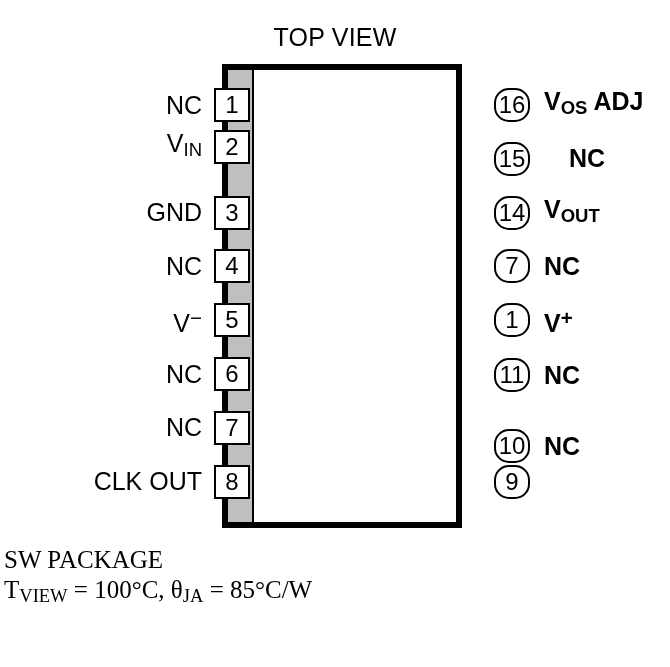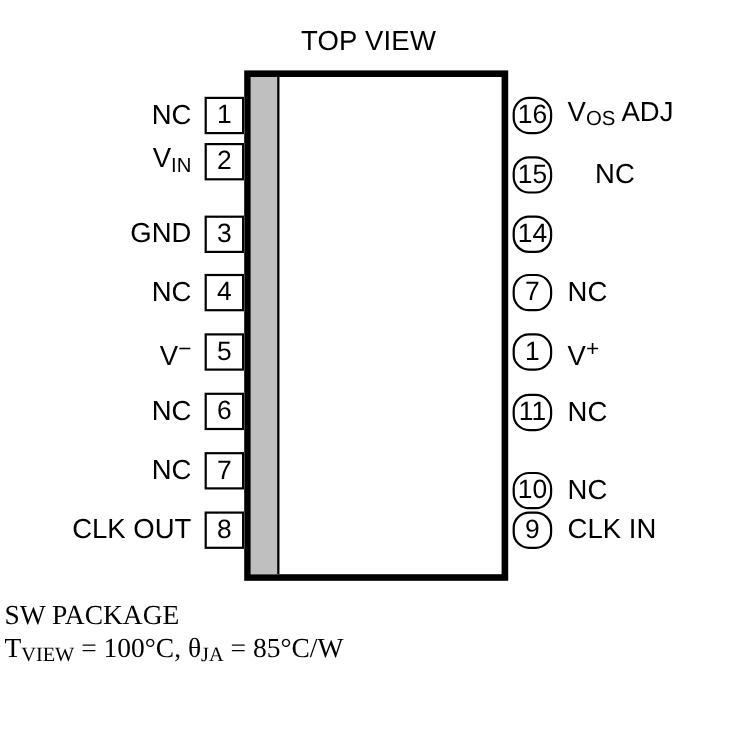--- a/index.html
+++ b/index.html
@@ -60,20 +60,21 @@
     border-right: 2px solid #000000;
   }
 
   
   .pin-row {
     position: absolute;
     height: 34px;
     display: flex;
     align-items: center;
     z-index: 5;
+    margin-left: 28px;
   }
   .pin-row.left {
     left: 0;
     width: 222px;
     justify-content: flex-end;
   }
   .pin-row.right {
     left: 462px;
     width: 208px;
     justify-content: flex-start;
@@ -84,20 +85,21 @@
     line-height: 27px;
     white-space: nowrap;
   }
   .pin-row.left .pin-label {
     margin-right: 12px;
     text-align: right;
   }
   .pin-row.right .pin-label {
     margin-left: 14px;
     text-align: left;
+    font-weight: bold;
   }
 
   .pin-box {
     width: 36px;
     height: 34px;
     box-sizing: border-box;
     border: 2px solid #000000;
     background: #ffffff;
     font-size: 24px;
     line-height: 30px;
@@ -184,40 +186,40 @@
       <div class="pin-row right" style="top: 88px;">
         <div class="pin-box">16</div>
         <span class="pin-label">V<span class="sub">OS</span> ADJ</span>
       </div>
       <div class="pin-row right" style="top: 141.8px; gap: 25px;">
         <div class="pin-box">15</div>
         <span class="pin-label">NC</span>
       </div>
       <div class="pin-row right" style="top: 195.6px;">
         <div class="pin-box">14</div>
+        <span class="pin-label">V<span class="sub">OUT</span></span>
       </div>
       <div class="pin-row right" style="top: 249.4px;">
         <div class="pin-box">7</div>
         <span class="pin-label">NC</span>
       </div>
       <div class="pin-row right" style="top: 303.2px;">
         <div class="pin-box">1</div>
         <span class="pin-label">V<span class="sup">+</span></span>
       </div>
       <div class="pin-row right" style="top: 358px;">
         <div class="pin-box">11</div>
         <span class="pin-label">NC</span>
       </div>
       <div class="pin-row right" style="top: 429px;">
         <div class="pin-box">10</div>
         <span class="pin-label">NC</span>
       </div>
       <div class="pin-row right" style="top: 464.6px;">
         <div class="pin-box">9</div>
-        <span class="pin-label">CLK IN</span>
       </div>
     </div>
 
   <div class="caption" id="caption">
       <div class="caption-line">SW PACKAGE</div>
       <div class="caption-line">T<span class="sub">VIEW</span> = 100°C, θ<span class="sub">JA</span> = 85°C/W</div>
     </div>
 
 </div>
 

